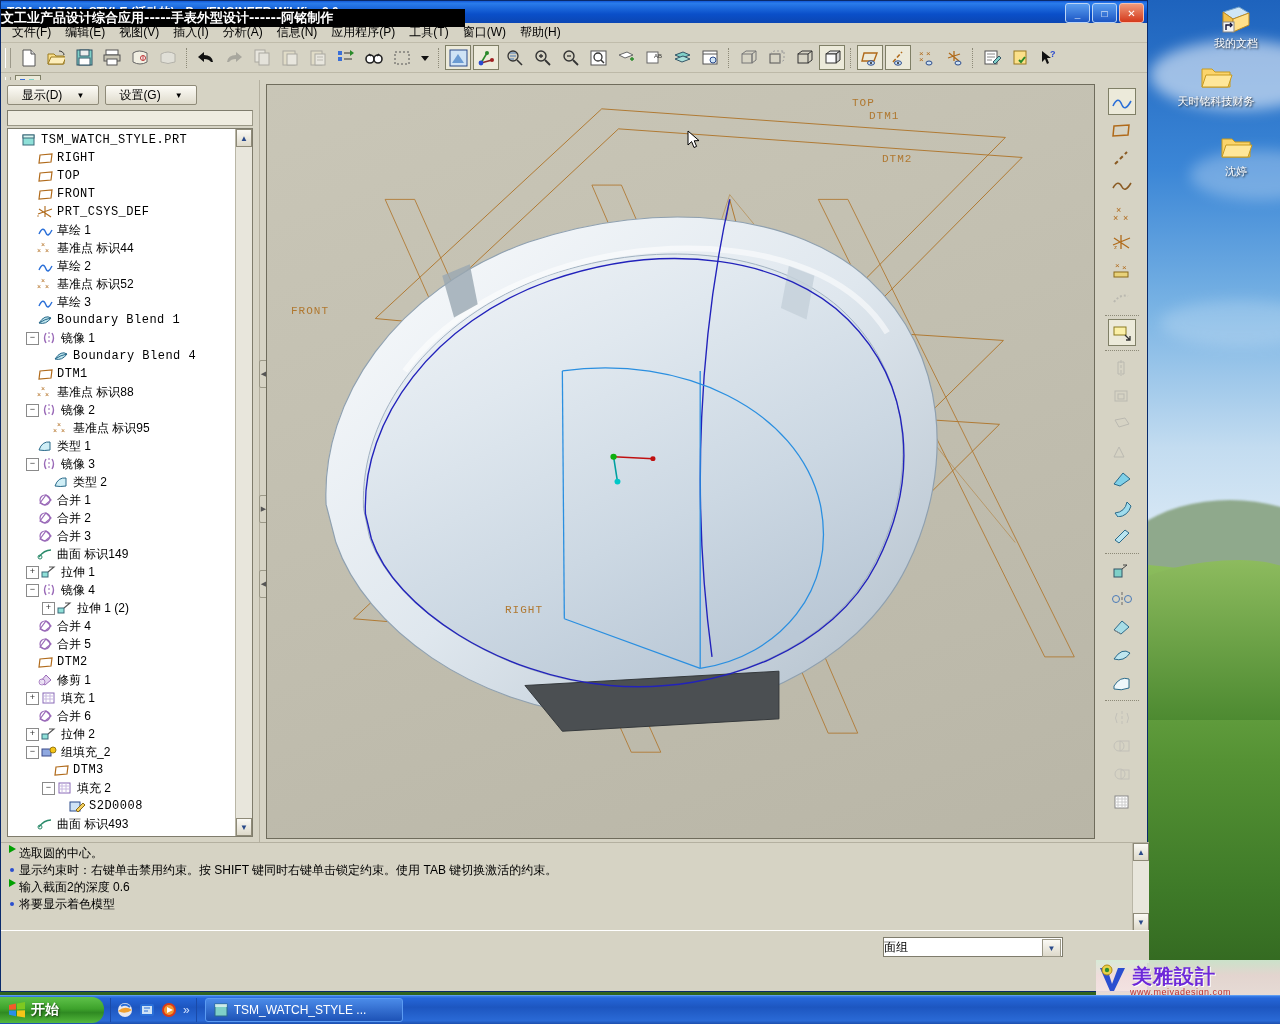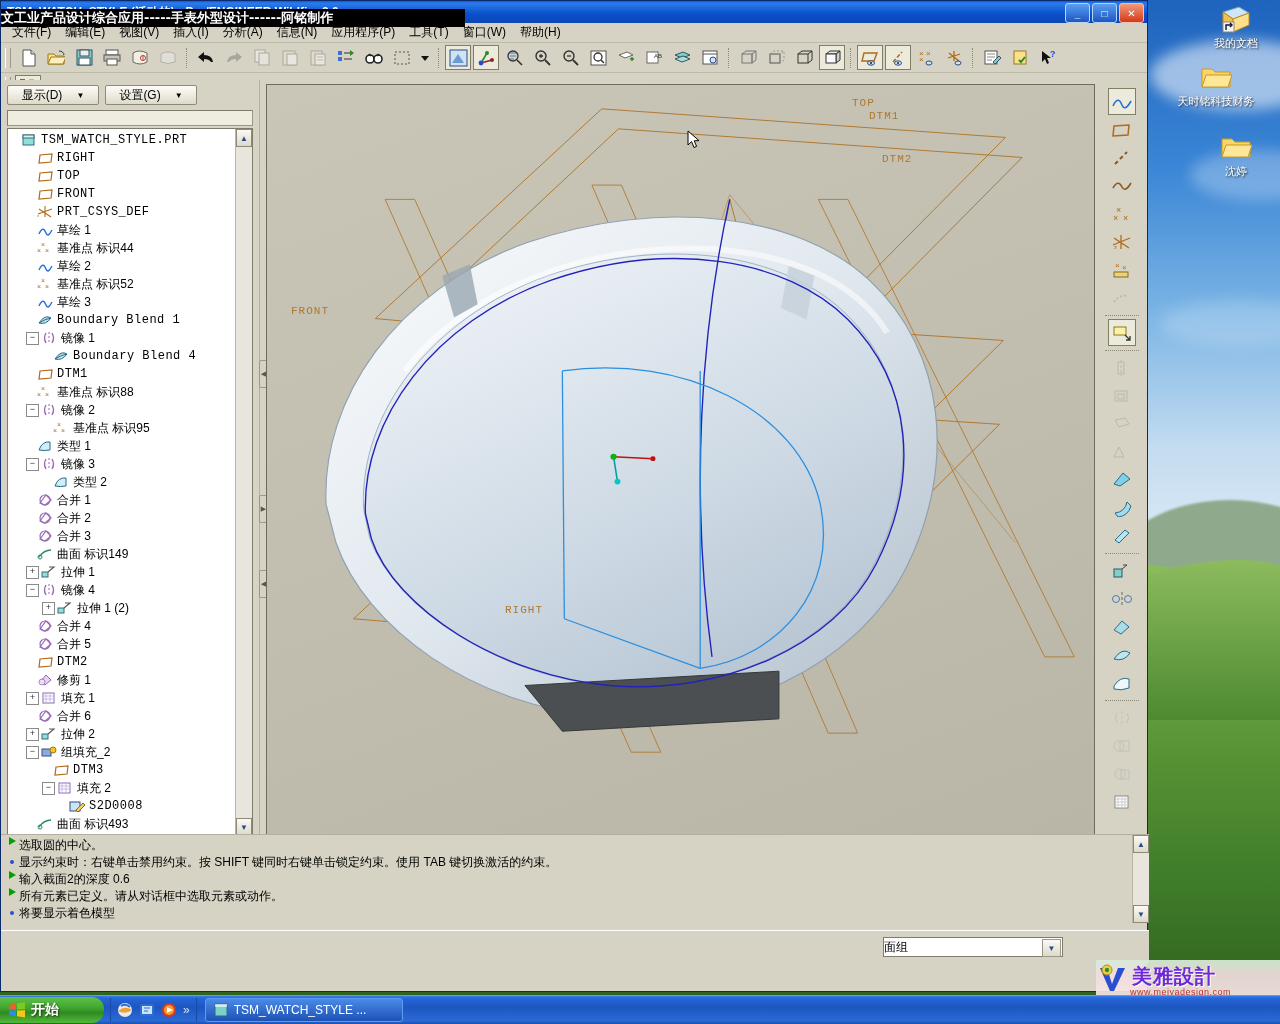--- a/index.html
+++ b/index.html
@@ -94,21 +94,21 @@
            border:1px solid #9b9887;border-radius:2px;display:flex;align-items:center;justify-content:center;
            font-size:7px;color:#555;}
   
   .vtool{position:absolute;right:0;top:4px;width:50px;bottom:4px;background:#d6d3c4;
          display:flex;flex-direction:column;align-items:center;padding-top:4px;}
   .vtb{width:26px;height:25px;margin-bottom:1px;display:flex;align-items:center;justify-content:center;
        border:1px solid transparent;}
   .vtb.on{border:1px solid #7f7f66;background:#eceada;}
   .vsep{width:34px;border-top:1px dotted #8d8a78;margin:3px 0;}
   
-  .msgarea{position:absolute;left:0;bottom:68px;width:1148px;height:88px;background:#d6d3c4;
+  .msgarea{position:absolute;left:0;bottom:60px;width:1148px;height:88px;background:#d6d3c4;
            border-top:1px solid #b4b0a0;display:flex;}
   .msglist{flex:1;padding:2px 0 0 4px;overflow:hidden;}
   .msgrow{display:flex;align-items:flex-start;height:17px;font-size:12px;color:#000;white-space:nowrap;}
   .mk{width:14px;flex:0 0 auto;display:flex;align-items:center;justify-content:center;}
   .arrow-g{width:0;height:0;border-top:4px solid transparent;border-bottom:4px solid transparent;
            border-left:7px solid #00a000;}
   .dot-b{width:4px;height:4px;border-radius:50%;background:#2a4fcf;margin-top:6px;}
   .msgscroll{width:16px;background:#e8e6dc;border-left:1px solid #b9b6a6;display:flex;flex-direction:column;justify-content:space-between;}
   
   .botbar{position:absolute;left:0;bottom:28px;width:1148px;height:32px;background:#d6d3c4;
@@ -1226,26 +1226,20 @@
           <span>显示约束时：右键单击禁用约束。按 SHIFT 键同时右键单击锁定约束。使用 TAB 键切换激活的约束。</span>
         </div>
         <div class="msgrow">
           <span class="mk">
             <span class="arrow-g"></span>
           </span>
           <span>输入截面2的深度    0.6</span>
         </div>
         <div class="msgrow">
           <span class="mk">
-            <span class="arrow-g"></span>
-          </span>
-          <span>所有元素已定义。请从对话框中选取元素或动作。</span>
-        </div>
-        <div class="msgrow">
-          <span class="mk">
             <span class="dot-b"></span>
           </span>
           <span>将要显示着色模型</span>
         </div>
       </div>
     <div class="msgscroll">
       <div class="sbtn">▲</div>
       <div style="flex:1"></div>
       <div class="sbtn">▼</div>
     </div>

